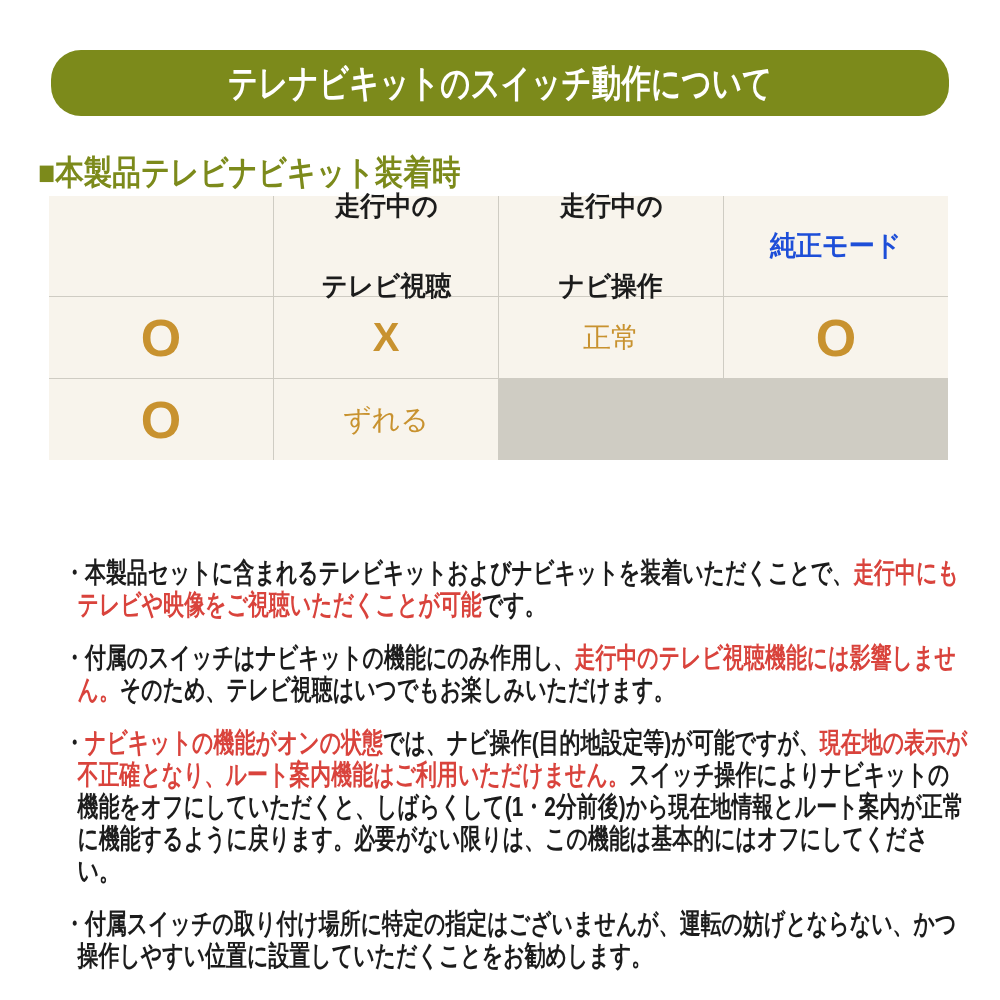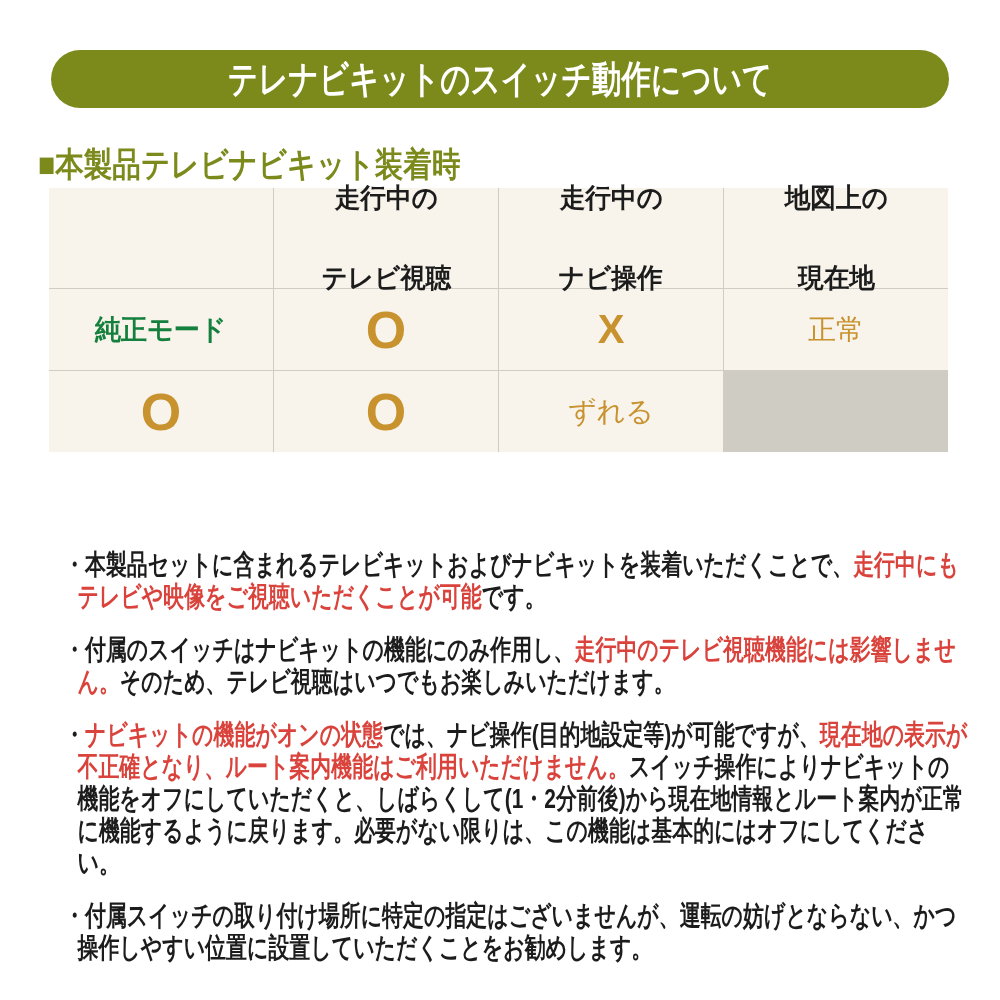--- a/index.html
+++ b/index.html
@@ -3,21 +3,21 @@
 <meta charset="utf-8">
 <style>
   html,body{margin:0;padding:0;}
   body{
     width:1000px;height:1000px;background:#ffffff;overflow:hidden;
     font-family:"Liberation Sans","DejaVu Sans",sans-serif;
     -webkit-font-smoothing:antialiased;
   }
   
   .banner{
-    margin:50px 0 0 51px;width:898px;height:58px;
+    margin:50px 0 0 51px;width:898px;height:66px;
     background:#7c8a1b;border-radius:30px;
     display:flex;align-items:center;justify-content:center;
   }
   .banner-text{
     color:#ffffff;font-size:38px;font-weight:bold;white-space:nowrap;
     transform:scaleX(0.78);letter-spacing:0px;
   }
   
   .heading{
     margin:39px 0 0 38px;color:#7c8a1b;font-size:34px;font-weight:bold;
@@ -25,21 +25,21 @@
   }
   
   .table{
     margin:7px 0 0 49px;width:899px;
     display:grid;grid-template-columns:repeat(4,1fr);
     grid-template-rows:100px 81px 81px;gap:1px;background:#cfccc3;
   }
   .cell{background:#f8f4ec;display:flex;align-items:center;justify-content:center;}
   .header-cell{flex-direction:column;font-size:27px;font-weight:bold;color:#1c1c1c;line-height:36px;gap:44px;}
   .header-cell div{transform:scaleX(0.95);white-space:nowrap;}
-  .label-cell{font-size:28px;font-weight:bold;color:#15803d;}
+  .label-cell{font-size:28px;font-weight:bold;color:#1d4ed8;}
   .label-cell span{transform:scaleX(0.93);white-space:nowrap;}
   .mark-o{font-size:52px;font-weight:bold;color:#c8922f;}
   .mark-x{font-size:40px;font-weight:bold;color:#c8922f;}
   .status-cell{font-size:28px;font-weight:normal;color:#c8922f;}
   
   .notes{margin:97px 0 0 64px;width:905px;}
   .notes-inner{
     width:1210px;transform:scaleX(0.748);transform-origin:0 0;
     font-size:28px;font-weight:bold;line-height:32px;color:#1c1c1c;
   }
@@ -59,24 +59,20 @@
 
   <div class="cell"></div>
   <div class="cell header-cell">
     <div>走行中の</div>
     <div>テレビ視聴</div>
   </div>
   <div class="cell header-cell">
     <div>走行中の</div>
     <div>ナビ操作</div>
   </div>
-  <div class="cell header-cell">
-    <div>地図上の</div>
-    <div>現在地</div>
-  </div>
 
   <div class="cell label-cell">
     <span>純正モード</span>
   </div>
   <div class="cell mark-o">O</div>
   <div class="cell mark-x">X</div>
   <div class="cell status-cell">正常</div>
 
   <div class="cell mark-o">O</div>
   <div class="cell mark-o">O</div>

